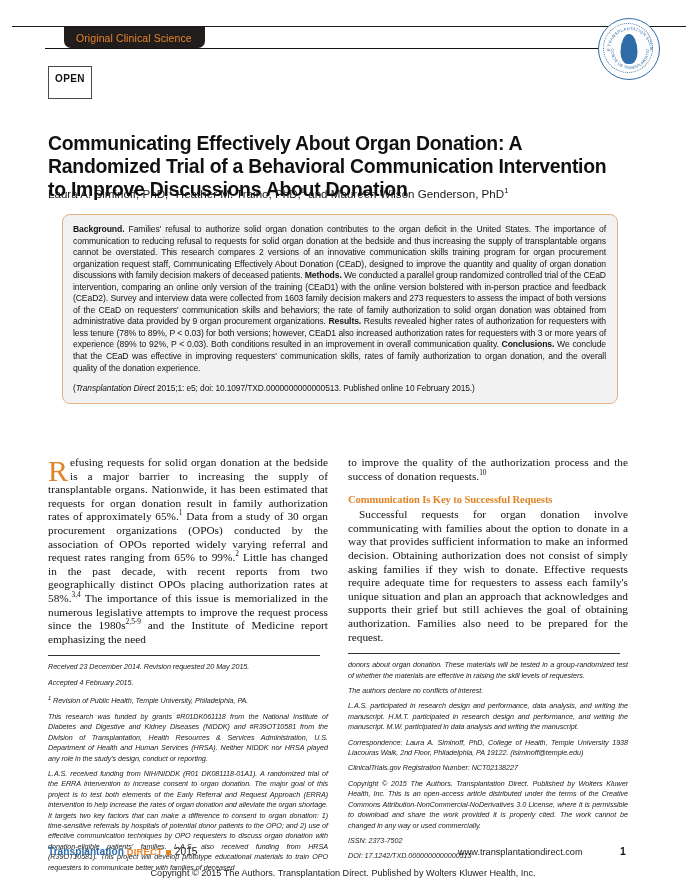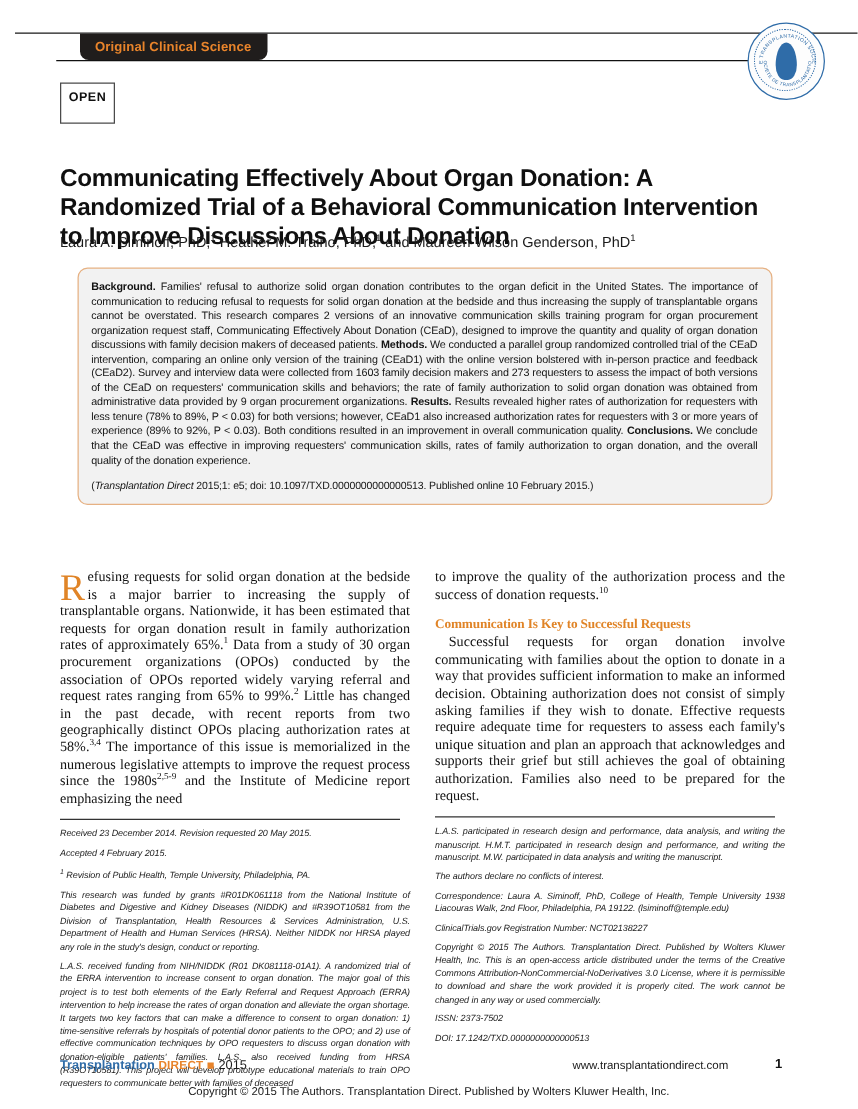--- a/index.html
+++ b/index.html
@@ -45,21 +45,21 @@
     height: 21px;
     background: #201d1c;
     border-radius: 0 0 7px 7px;
     padding: 0 13px 0 12px;
     display: flex;
     align-items: center;
   }
   .section-tab span {
     color: #e8842b;
     font-family: "Liberation Sans", sans-serif;
-    font-weight: bold;
+    font-weight: normal;
     font-size: 10.5px;
     letter-spacing: 0.1px;
     white-space: nowrap;
   }
   
   .seal {
     position: absolute;
     right: 26px;
     top: 18px;
     width: 62px;
@@ -326,22 +326,23 @@
 
   <div class="col col-right">
     <p class="body-p"><span>to improve the quality of the authorization process and the success of donation requests.</span><sup>10</sup></p>
 
     <div class="subhead">Communication Is Key to Successful Requests</div>
 
     <p class="body-p" style="text-indent:11px">Successful requests for organ donation involve communicating with families about the option to donate in a way that provides sufficient information to make an informed decision. Obtaining authorization does not consist of simply asking families if they wish to donate. Effective requests require adequate time for requesters to assess each family's unique situation and plan an approach that acknowledges and supports their grief but still achieves the goal of obtaining authorization. Families also need to be prepared for the request.</p>
 
     <div class="fn-rule"></div>
 
+    <p class="fn">donors about organ donation. These materials will be tested in a group-randomized test of whether the materials are effective in raising the skill levels of requesters.</p>
+    <p class="fn">The authors declare no conflicts of interest.</p>
     <p class="fn">L.A.S. participated in research design and performance, data analysis, and writing the manuscript. H.M.T. participated in research design and performance, and writing the manuscript. M.W. participated in data analysis and writing the manuscript.</p>
-    <p class="fn">The authors declare no conflicts of interest.</p>
     <p class="fn">Correspondence: Laura A. Siminoff, PhD, College of Health, Temple University 1938 Liacouras Walk, 2nd Floor, Philadelphia, PA 19122. (lsiminoff@temple.edu)</p>
     <p class="fn">ClinicalTrials.gov Registration Number: NCT02138227</p>
     <p class="fn">Copyright © 2015 The Authors. Transplantation Direct. Published by Wolters Kluwer Health, Inc. This is an open-access article distributed under the terms of the Creative Commons Attribution-NonCommercial-NoDerivatives 3.0 License, where it is permissible to download and share the work provided it is properly cited. The work cannot be changed in any way or used commercially.</p>
     <p class="fn">ISSN: 2373-7502</p>
     <p class="fn">DOI: 17.1242/TXD.0000000000000513</p>
   </div>
 
   <div class="footer">
     <div class="footer-brand">
       <span class="t1">Transplantation</span>

